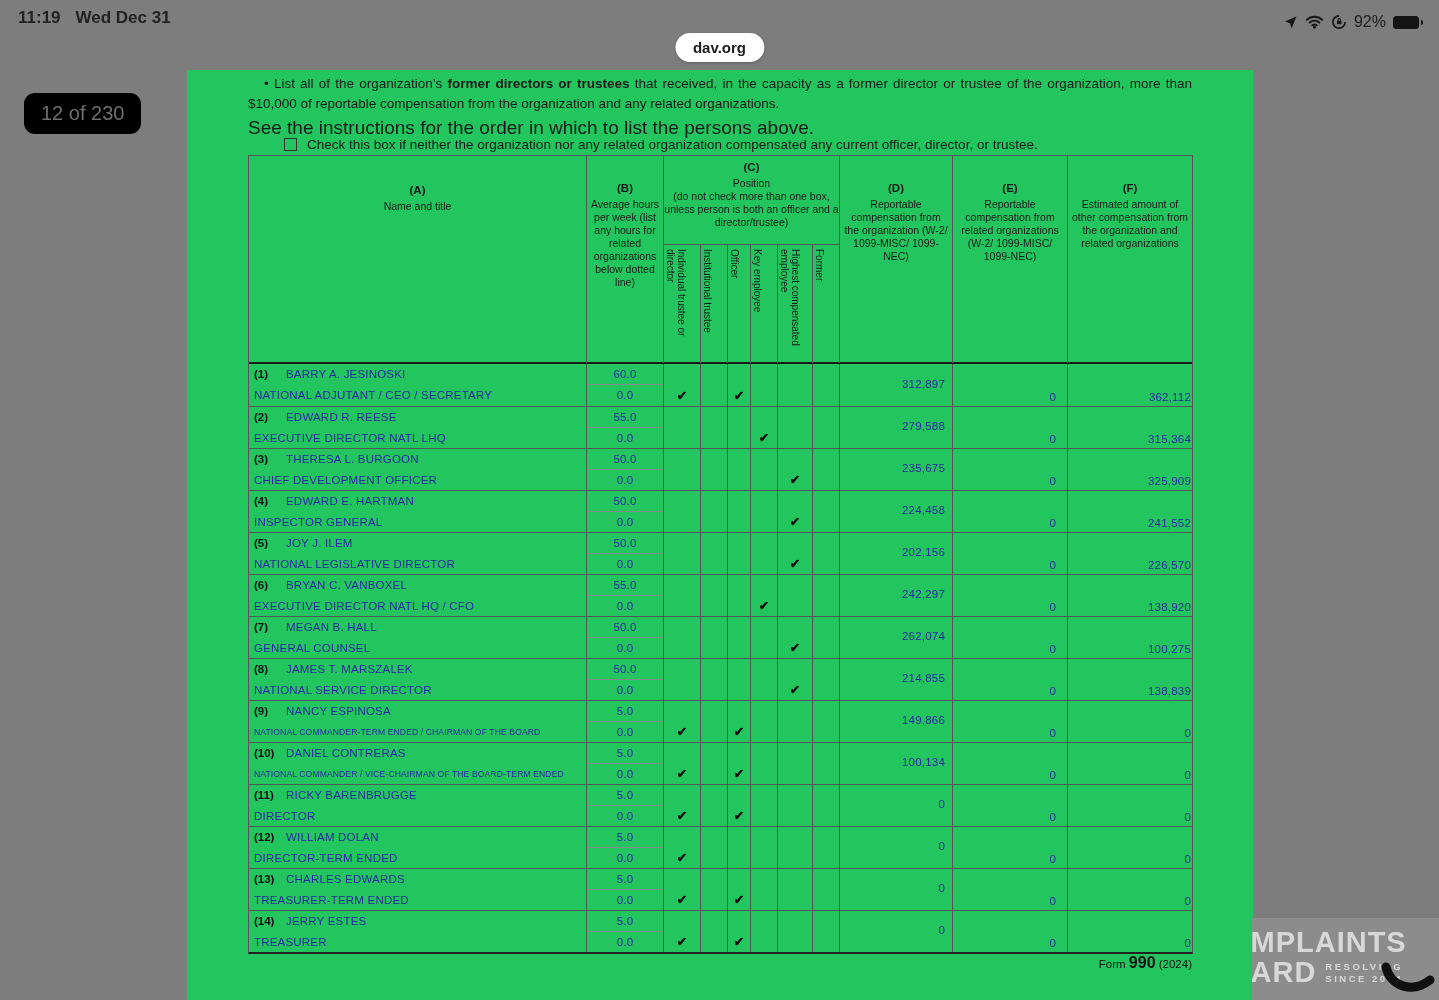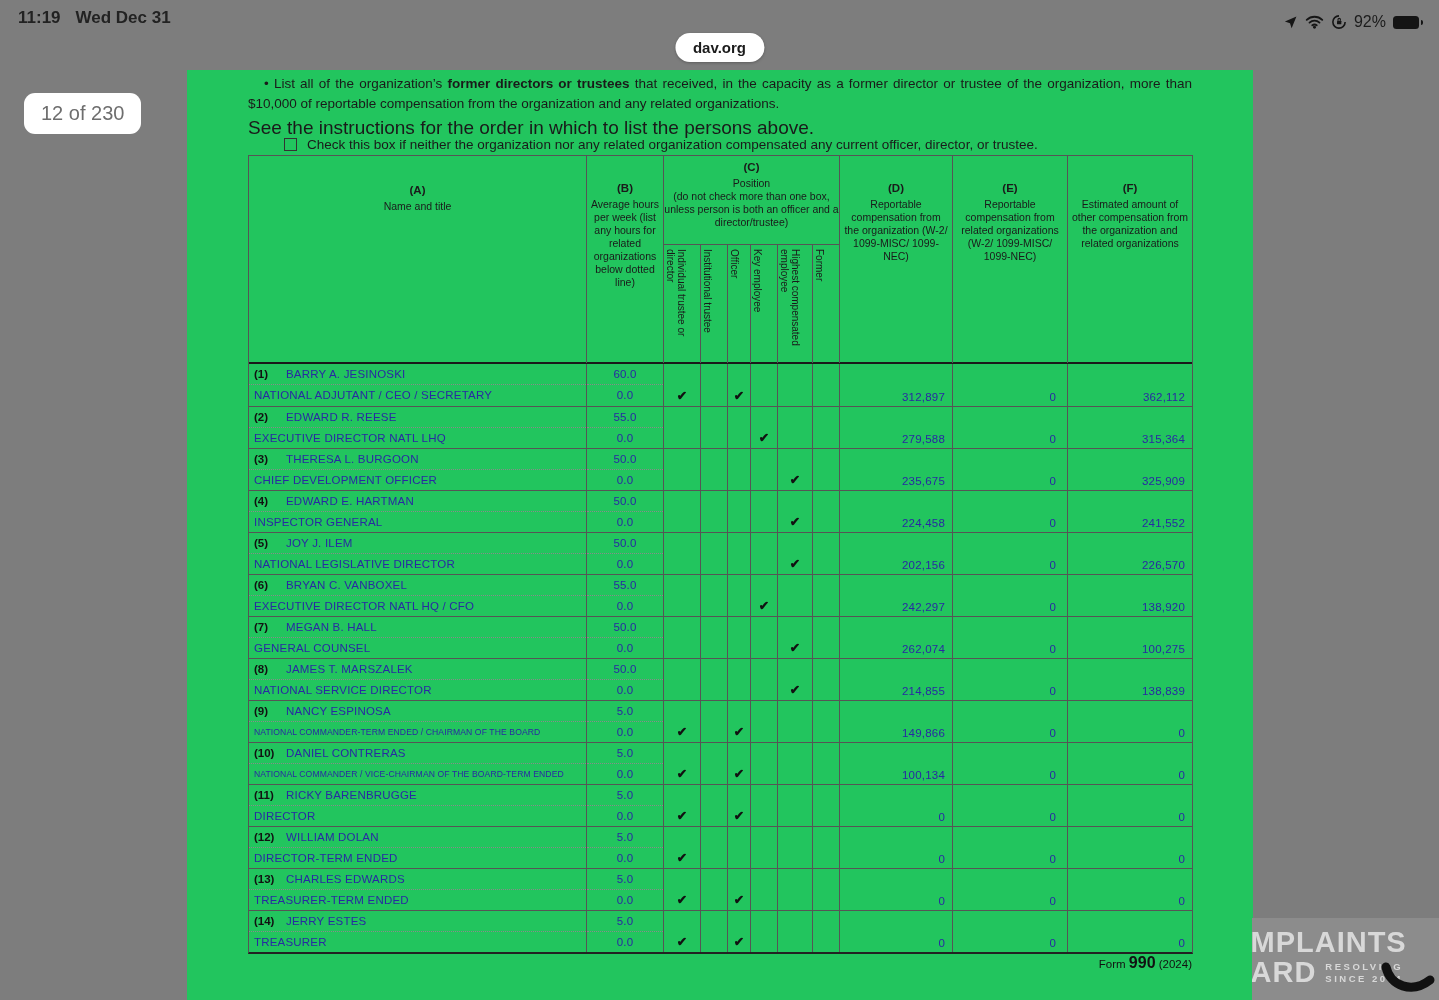--- a/index.html
+++ b/index.html
@@ -15,21 +15,21 @@
   .bat { display:flex; align-items:center; }
   .bat-body { width:26px; height:13px; background:#141414; border-radius:3.5px; }
   .bat-tip { width:2.5px; height:5px; background:#141414; border-radius:0 2px 2px 0; margin-left:1.5px; }
 
   
   .url-pill { position:absolute; left:50%; transform:translateX(-50%); top:33px;
               background:#fff; border-radius:16px; padding:6px 18px; font-size:15px; font-weight:600;
               color:#1b1b1b; box-shadow:0 1px 3px rgba(0,0,0,.25); }
 
   
-  .page-indicator { position:absolute; left:24px; top:93px; background:#ffffff; border-radius:11px;
+  .page-indicator { position:absolute; left:24px; top:93px; background:#000000; border-radius:11px;
                     padding:9px 17px; font-size:20px; font-weight:500; color:#6e6e6e; }
 
   
   .page { position:absolute; left:187px; top:70px; width:1066px; height:997px; background:#22c55e; color:#1a1a1a; }
 
   .intro-para { position:absolute; left:61px; top:4px; width:944px; font-size:13.5px; line-height:19.5px;
                 text-align:justify; text-indent:16px; }
   .intro-para b { font-weight:bold; }
   .intro-see { position:absolute; left:61px; top:47px; font-size:19px; }
   .intro-check { position:absolute; left:61px; top:67px; display:flex; align-items:center; font-size:13.5px;margin-left:36px; }
@@ -61,21 +61,21 @@
   .cell-a .line1, .cell-b .line1 { height:21px; border-bottom:1px dotted #8a8a8a; display:flex; align-items:center; }
   .cell-a .line2, .cell-b .line2 { height:20px; display:flex; align-items:center; }
   .num { width:37px; padding-left:5px; font-weight:bold; color:#111; font-size:11.5px; flex:none; }
   .pname, .ptitle, .hours, .money { color:#2929a3; font-size:11.5px; letter-spacing:.2px; }
   .ptitle { padding-left:5px; }
   .ptitle.small { font-size:8.6px; letter-spacing:.1px; }
   .cell-b .line1, .cell-b .line2 { justify-content:center; }
   .cell-chk { display:flex; align-items:flex-end; justify-content:center; padding-bottom:3px;
               font-size:12.5px; color:#111; font-weight:bold; }
   .cell-m { display:flex; align-items:flex-end; justify-content:flex-end; padding-bottom:3px; }
-  .cell-d { padding-right:7px; } .cell-e { padding-right:11px; } .cell-f { padding-right:6px; }
+  .cell-d { padding-right:7px;align-items:center; } .cell-e { padding-right:11px; } .cell-f { }
 
   .form-footer { position:absolute; left:0; top:884px; width:1005px; text-align:right; color:#111; font-size:11.5px; }
   .form-footer .fnum { font-weight:bold; font-size:16px; }
 
   
   .watermark { position:absolute; left:1252px; top:918px; width:187px; height:82px; background:#8c8c8c;
                overflow:hidden; color:#d8d8d8; }
   .wm-inner { position:absolute; left:-47px; top:9px; white-space:nowrap; }
   .wm-line1 { font-size:29px; font-weight:bold; letter-spacing:1px; line-height:30px; }
   .wm-line2 { display:flex; align-items:flex-start; }

